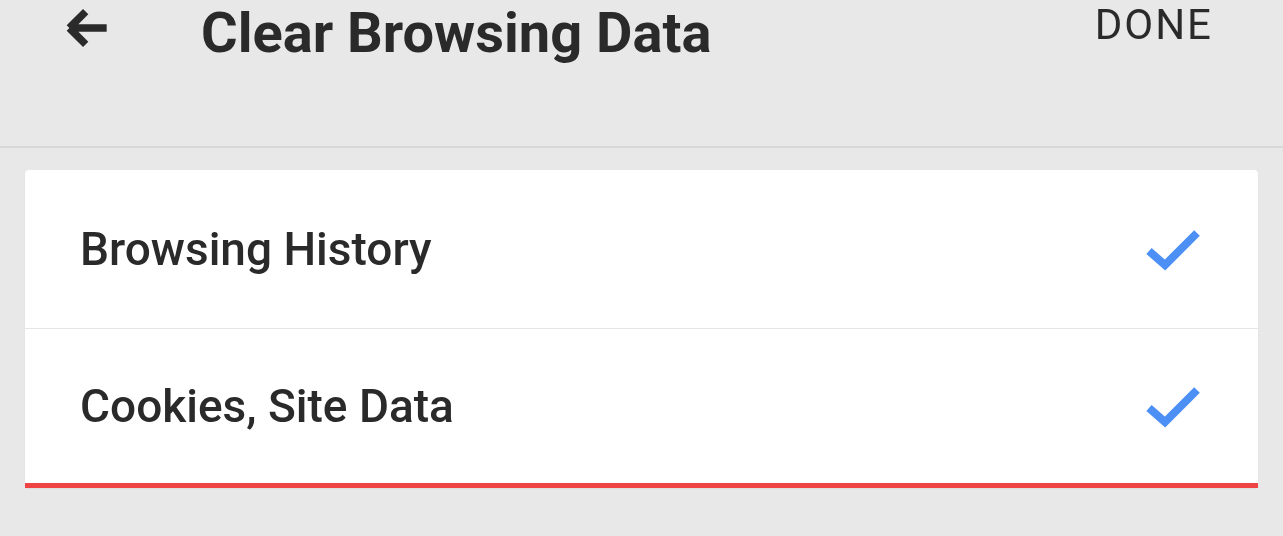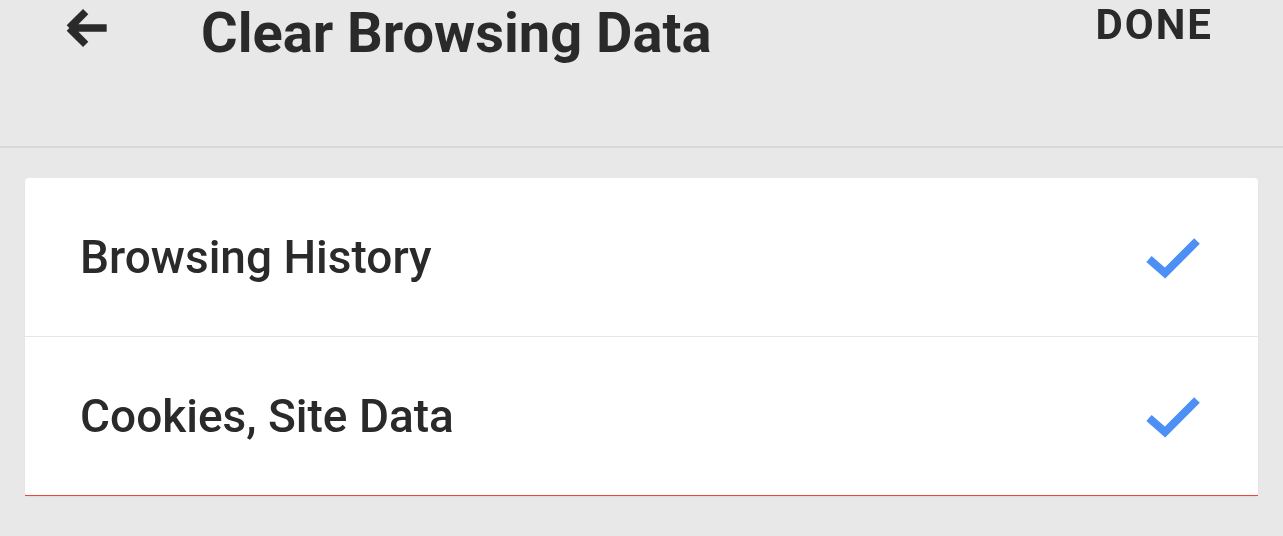--- a/index.html
+++ b/index.html
@@ -37,43 +37,43 @@
       flex: 1 1 auto;
       text-align: left;
       font-size: 56px;
       font-weight: 700;
       color: #2a2a2a;
       margin-left: 85px;
     }
     .done-button {
       flex: 0 0 auto;
       font-size: 42px;
-      font-weight: 700;
+      font-weight: 400;
       color: #2a2a2a;
       cursor: pointer;
       letter-spacing: 2px;
       margin-right: 30px;
     }
     .content {
-      margin: 30px 25px 0 25px;
+      margin: 22px 25px 0 25px;
       background: #ffffff;
       border-radius: 4px;
       box-shadow: 0 1px 2px rgba(0,0,0,0.06);
       text-align: center;
     }
     .list-item {
       display: flex;
       align-items: center;
       justify-content: space-between;
       padding: 0 55px;
       height: 159px;
       border-bottom: 1px solid #e6e6e6;
     }
     .list-item:last-child {
-      border-bottom: 1px solid #ef4444;
+      border-bottom: 5px solid #ef4444;
     }
     .list-item-label {
       font-size: 46px;
       font-weight: 500;
       color: #2a2a2a;
     }
     .checkmark {
       flex: 0 0 auto;
       width: 60px;
       height: 48px;

